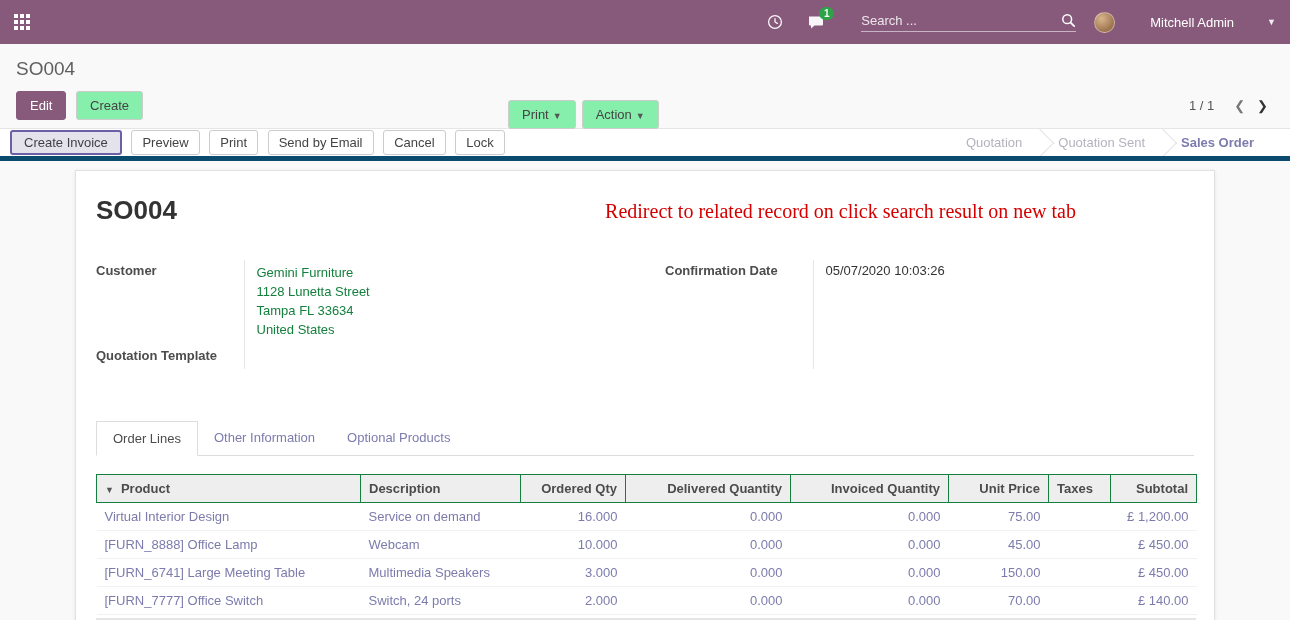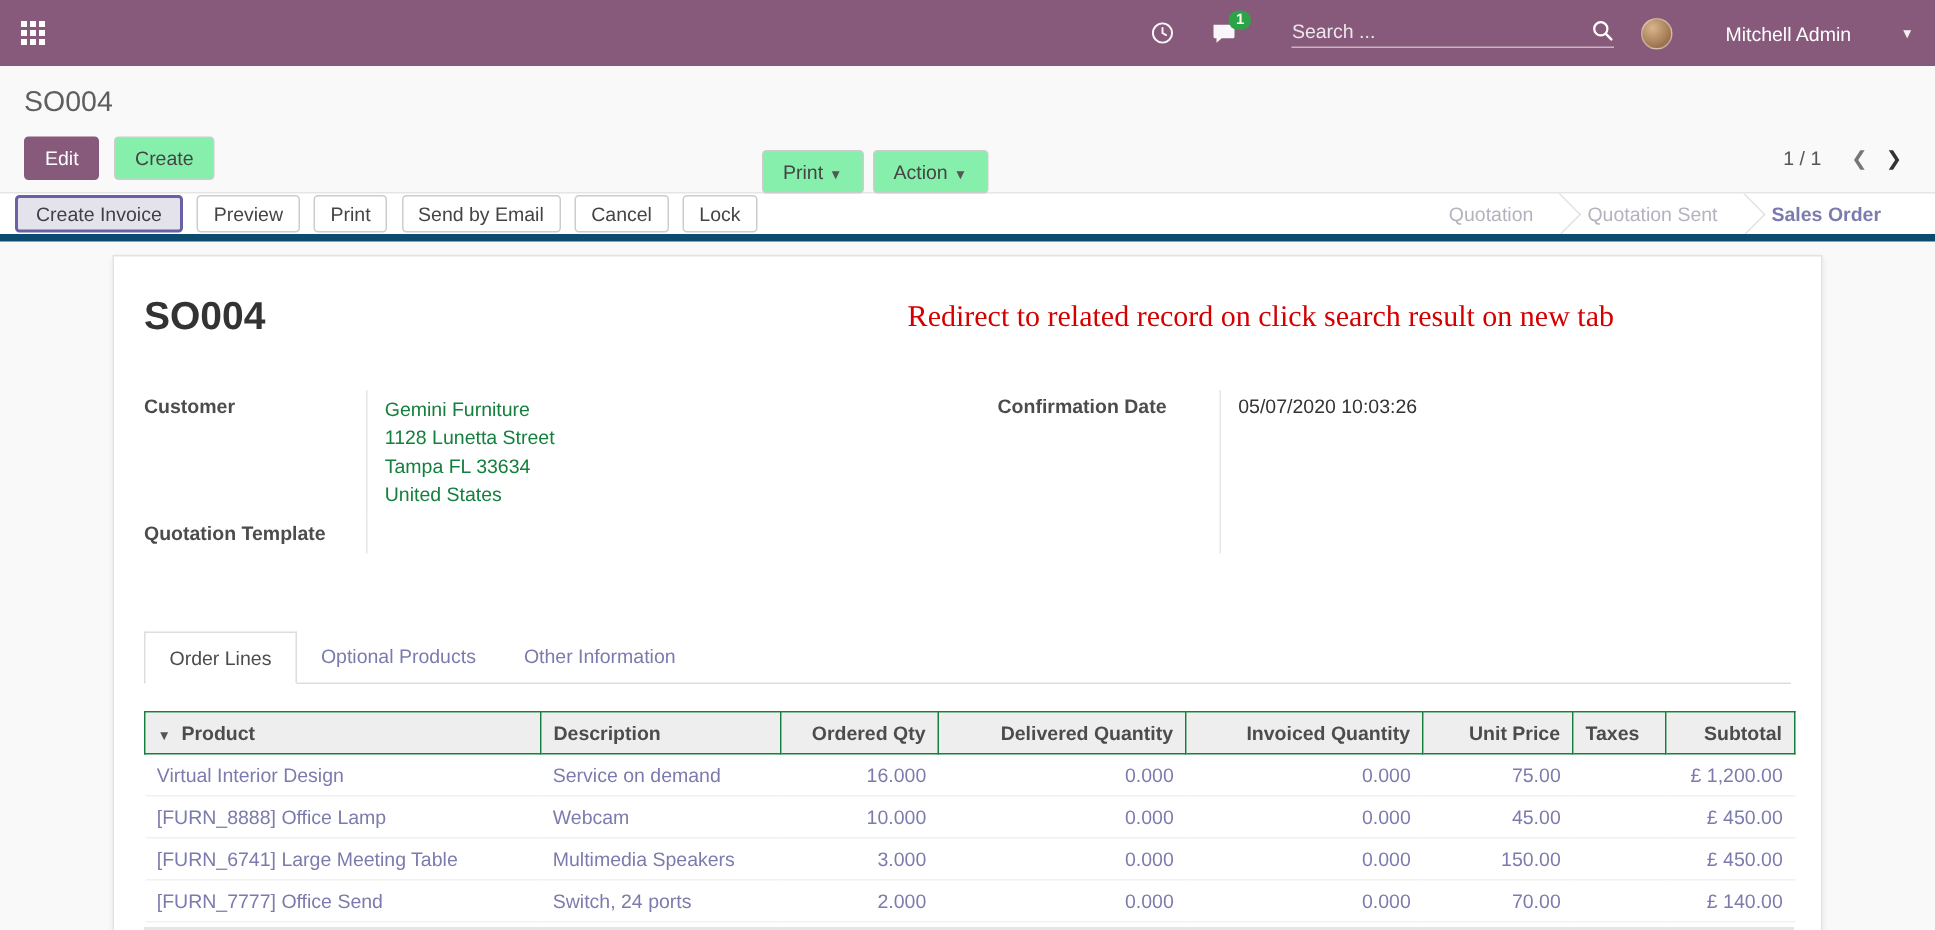--- a/index.html
+++ b/index.html
@@ -242,22 +242,22 @@
           <tr>
         <td class="o-label">Confirmation Date</td>
         <td class="o-value dark">05/07/2020 10:03:26</td>
       </tr>
     </tbody>
       </table>
   </div>
 
   <div class="tabs">
     <div class="tab active">Order Lines</div>
+    <div class="tab">Other Information</div>
     <div class="tab">Optional Products</div>
-    <div class="tab">Other Information</div>
   </div>
 
   <div class="lines-wrap">
     <table class="lines">
       <colgroup>
         <col style="width:264px">
           <col style="width:160px">
           <col style="width:105px">
           <col style="width:165px">
         <col style="width:158px">
@@ -304,21 +304,21 @@
           <td class="link">[FURN_6741] Large Meeting Table</td>
           <td class="link">Multimedia Speakers</td>
           <td class="num">3.000</td>
           <td class="num">0.000</td>
           <td class="num">0.000</td>
           <td class="num">150.00</td>
           <td></td>
           <td class="num">£ 450.00</td>
         </tr>
         <tr>
-          <td class="link">[FURN_7777] Office Send</td>
+          <td class="link">[FURN_7777] Office Switch</td>
           <td class="link">Switch, 24 ports</td>
           <td class="num">2.000</td>
           <td class="num">0.000</td>
           <td class="num">0.000</td>
           <td class="num">70.00</td>
           <td></td>
           <td class="num">£ 140.00</td>
         </tr>
       </tbody>
     </table>

